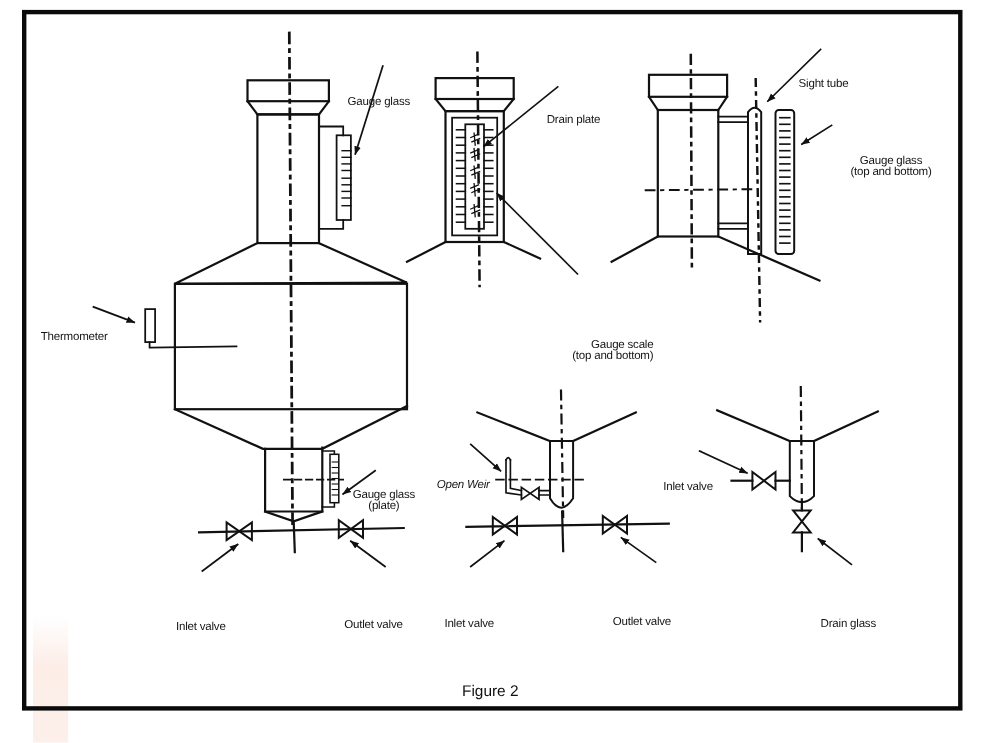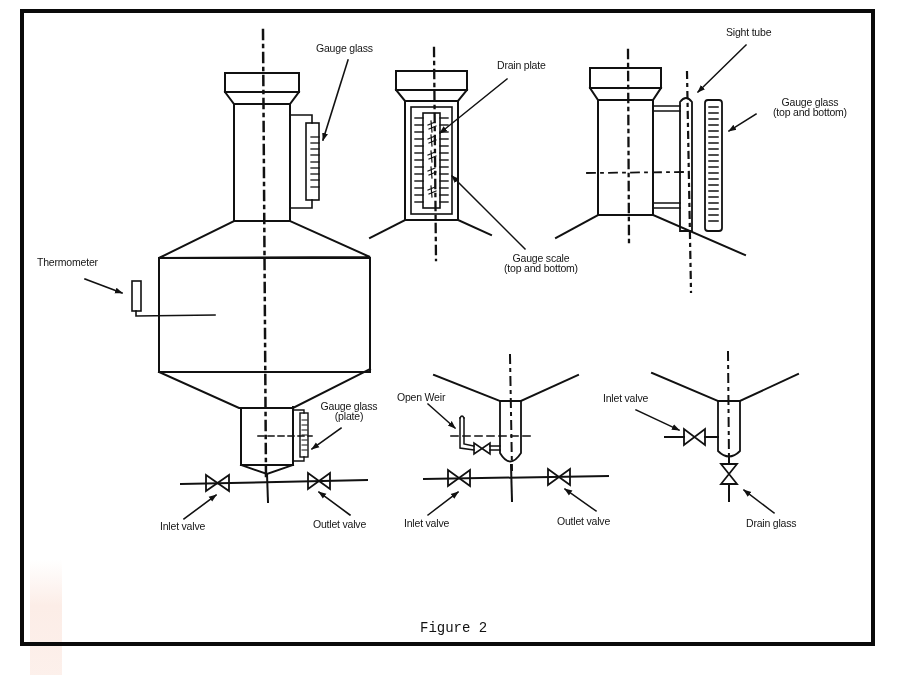--- a/index.html
+++ b/index.html
@@ -1,21 +1,21 @@
 <!DOCTYPE html>
 <html><head>
 <meta charset="utf-8">
 <style>
   html, body { margin: 0; padding: 0; background: #ffffff; }
   body { width: 900px; height: 675px; position: relative; overflow: hidden; font-family: "Liberation Sans", sans-serif; }
   svg { position: absolute; left: 0; top: 0; }
   .frame { position: absolute; left: 20px; top: 9px; width: 847px; height: 629px; border: 4px solid #0a0a0a; box-sizing: content-box; }
-  .lbl { position: absolute; font-family: "Liberation Sans", sans-serif; font-size: 10.5px; color: #151515; line-height: 11px; white-space: nowrap; letter-spacing: -0.2px; }
+  .lbl { position: absolute; font-family: "Liberation Sans", sans-serif; font-size: 10.5px; color: #151515; line-height: 11px; white-space: nowrap; letter-spacing: -0.2px; margin-top: 44px; }
   .lbl.c { text-align: center; }
-  .caption { position: absolute; left: 420px; top: 620px; font-size: 14px; color: #111; font-family: Liberation Mono, monospace; }
+  .caption { position: absolute; left: 420px; top: 620px; font-size: 14px; color: #111; font-family: Liberation Sans, sans-serif; }
   .stain { position: absolute; left: 30px; top: 560px; width: 32px; height: 115px; background: linear-gradient(180deg, rgba(250,225,215,0) 0%, rgba(250,225,215,0.6) 40%, rgba(250,225,215,0.5) 100%); }
 </style>
 </head>
 <body>
 
 <div class="stain"></div>
 <div class="frame"></div>
 
 <svg width="900" height="675" viewBox="0 0 900 675" fill="none" stroke="#111" stroke-width="2" stroke-linecap="square">
   <defs>
@@ -211,31 +211,31 @@
 <div class="lbl" style="left:316px;top:43px;">Gauge glass</div>
 <div class="lbl" style="left:37px;top:257px;">Thermometer</div>
 <div class="lbl c" style="left:316px;top:401px;width:66px;line-height:10px;">
   <div>Gauge glass</div>
   <div>(plate)</div>
 </div>
 <div class="lbl" style="left:160px;top:521px;">Inlet valve</div>
 <div class="lbl" style="left:313px;top:519px;">Outlet valve</div>
 
 <div class="lbl" style="left:497px;top:60px;">Drain plate</div>
-<div class="lbl c" style="left:488px;top:253px;width:106px;line-height:10px;">
+<div class="lbl c" style="left:488px;top:264px;width:106px;line-height:10px;text-align:right;">
   <div>Gauge scale</div>
   <div>(top and bottom)</div>
 </div>
 
 <div class="lbl" style="left:726px;top:27px;">Sight tube</div>
 <div class="lbl c" style="left:762px;top:97px;width:96px;line-height:10px;">
   <div>Gauge glass</div>
   <div>(top and bottom)</div>
 </div>
 
-<div class="lbl" style="left:397px;top:392px;">Open Weir</div>
+<div class="lbl" style="left:397px;top:392px;font-style:italic;">Open Weir</div>
 <div class="lbl" style="left:404px;top:518px;">Inlet valve</div>
 <div class="lbl" style="left:557px;top:516px;">Outlet valve</div>
 
 <div class="lbl" style="left:603px;top:393px;">Inlet valve</div>
 <div class="lbl" style="left:746px;top:518px;">Drain glass</div>
 
 <div class="caption">Figure 2</div>
 
 </body></html>

